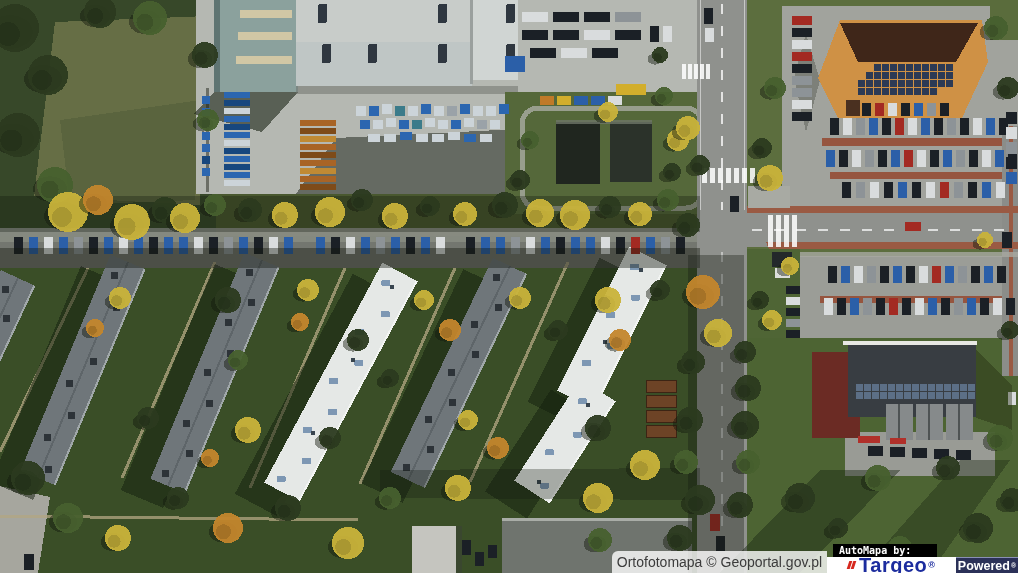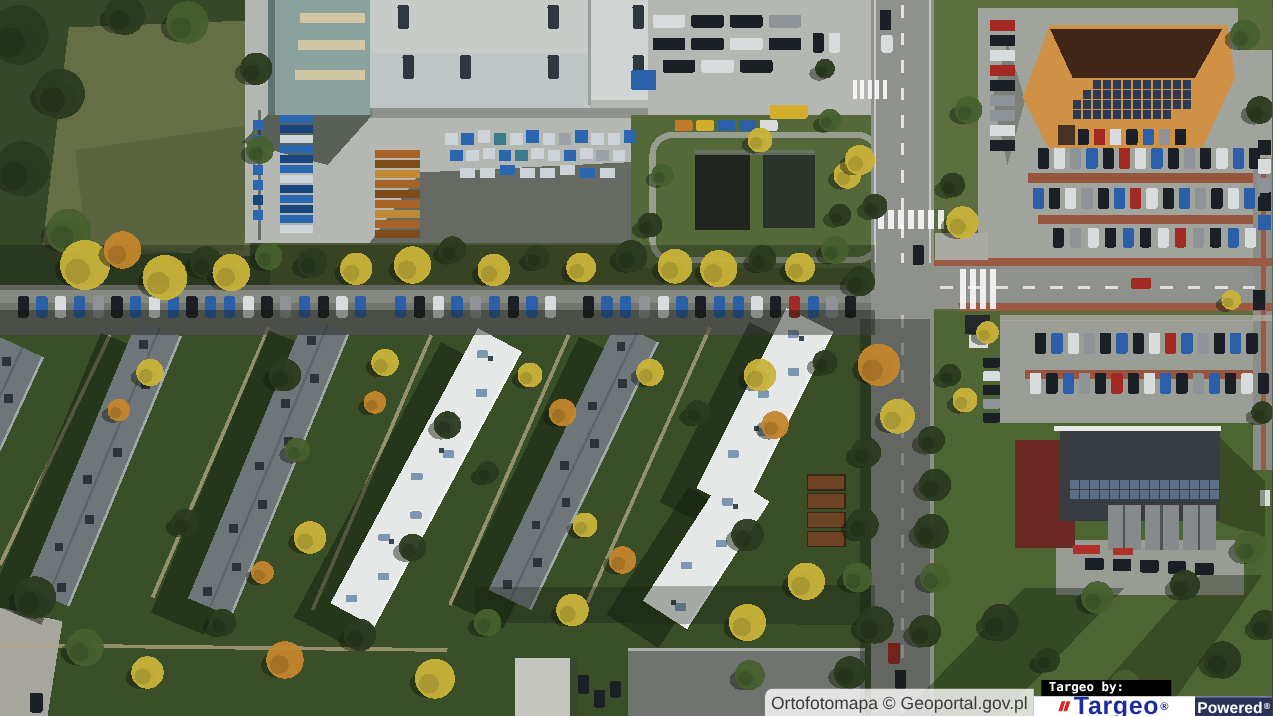--- a/index.html
+++ b/index.html
@@ -897,21 +897,21 @@
         <circle cx="700" cy="165" r="10" fill="#2b3a1f" opacity="0.95"></circle>
         <circle cx="697" cy="167.5" r="5" fill="#000" opacity="0.12"></circle>
       </g>
 </svg>
 
 <div class="attr-source">
   <span>Ortofotomapa © Geoportal.gov.pl</span>
 </div>
 
 <div class="powered">
-  <span>Targeo by:</span>
+  <span>AutoMapa by:</span>
 </div>
 
 <div class="logos">
   <div class="logo-targeo">
     <span class="red-mark"></span>
         <span class="red-mark m2"></span>
         <span>Targeo</span>
         <sup>®</sup>
   </div>
   <div class="logo-automapa">

